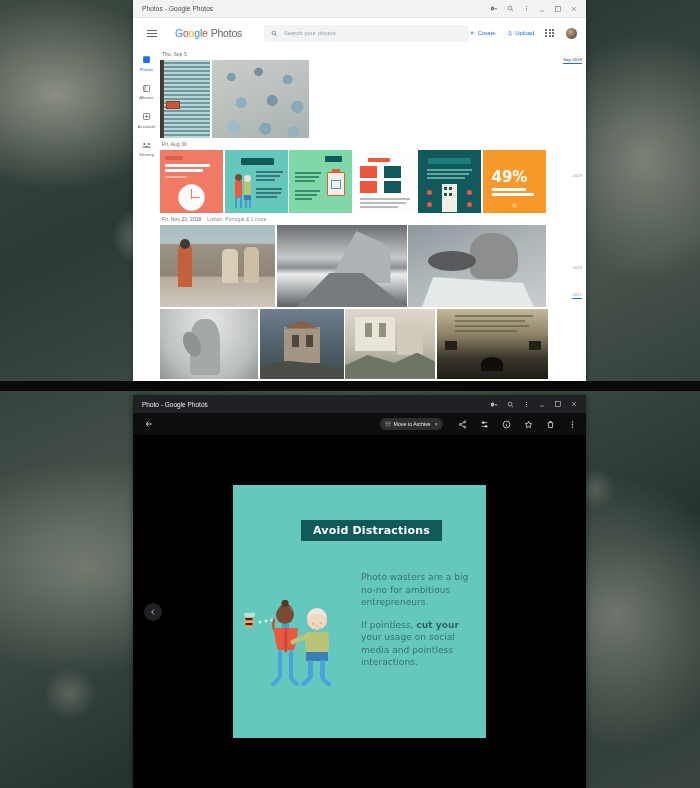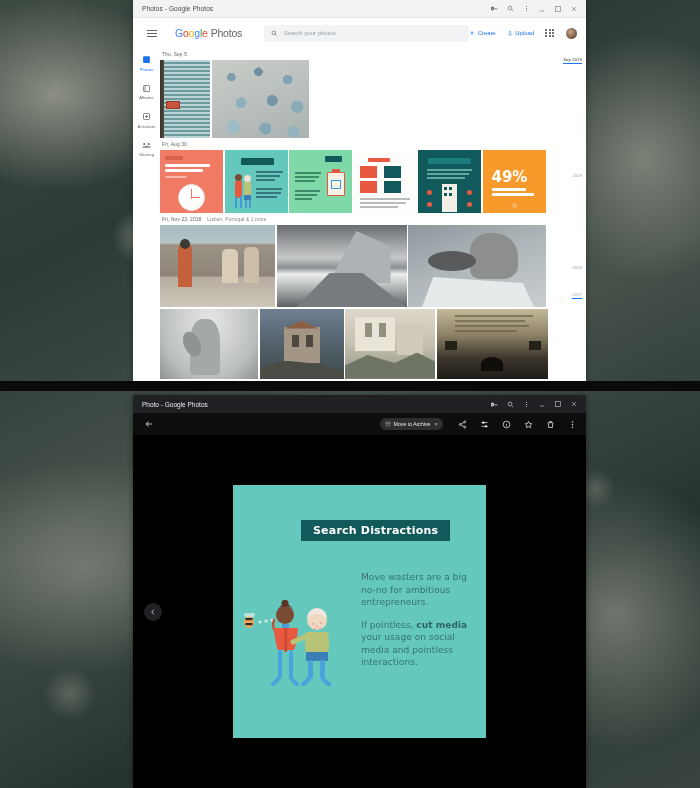--- a/index.html
+++ b/index.html
@@ -555,24 +555,24 @@
   </div>
 
   <div class="stage">
     <div class="nav-prev">
       <svg width="8" height="8" viewBox="0 0 24 24" fill="none" stroke="currentColor" stroke-width="2.4">
           <path d="M15 5l-7 7 7 7"></path>
         </svg>
     </div>
 
     <div class="slide">
-      <div class="slide-title">Search Distractions</div>
+      <div class="slide-title">Avoid Distractions</div>
       <div class="slide-text">
-        <p>Move wasters are a big no-no for ambitious entrepreneurs.</p>
-        <p><span>If pointless, </span><b>cut media</b><span> your usage on social media and pointless interactions.</span></p>
+        <p>Photo wasters are a big no-no for ambitious entrepreneurs.</p>
+        <p><span>If pointless, </span><b>cut your</b><span> your usage on social media and pointless interactions.</span></p>
       </div>
 
       <div class="illus">
         <svg viewBox="0 0 110 110" width="110" height="110">
 
           <ellipse cx="8" cy="34" rx="5" ry="6" fill="#f2a65a"></ellipse>
           <rect x="4.5" y="30" width="7" height="2.2" fill="#2b2b2b"></rect>
           <rect x="4.5" y="35" width="7" height="2.2" fill="#2b2b2b"></rect>
           <ellipse cx="6" cy="27" rx="3" ry="2.2" fill="#cfe7e3" opacity=".8"></ellipse>
           <ellipse cx="11" cy="27" rx="3" ry="2.2" fill="#cfe7e3" opacity=".8"></ellipse>

